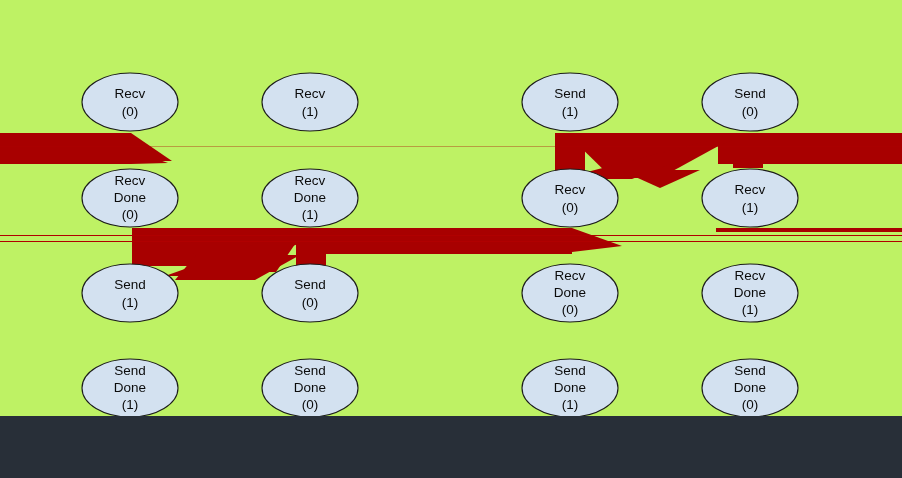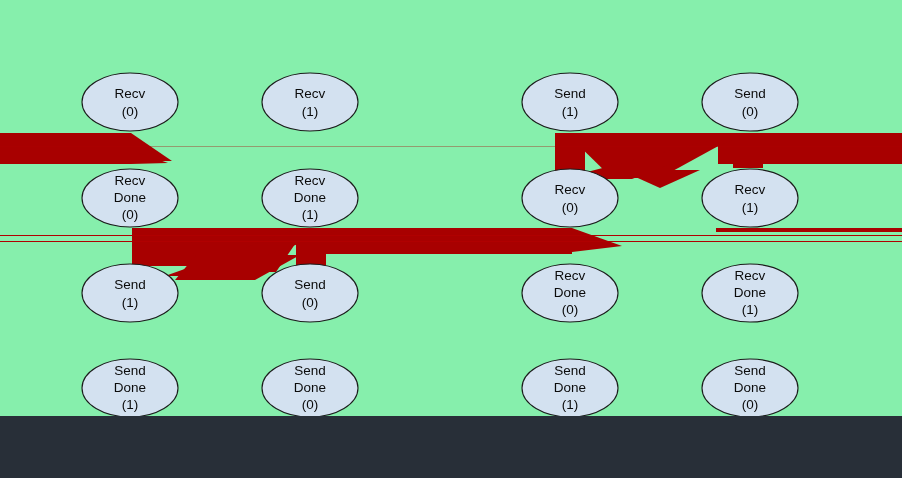--- a/index.html
+++ b/index.html
@@ -5,21 +5,21 @@
 <style>
   html, body {
     margin: 0;
     padding: 0;
     background: #000000;
   }
   #canvas {
     position: relative;
     width: 902px;
     height: 478px;
-    background: #86efac;
+    background: #bef264;
     overflow: hidden;
     font-family: "Liberation Sans", sans-serif;
   }
   #graph-svg {
     position: absolute;
     left: 0;
     top: 0;
     width: 902px;
     height: 478px;
     display: block;

